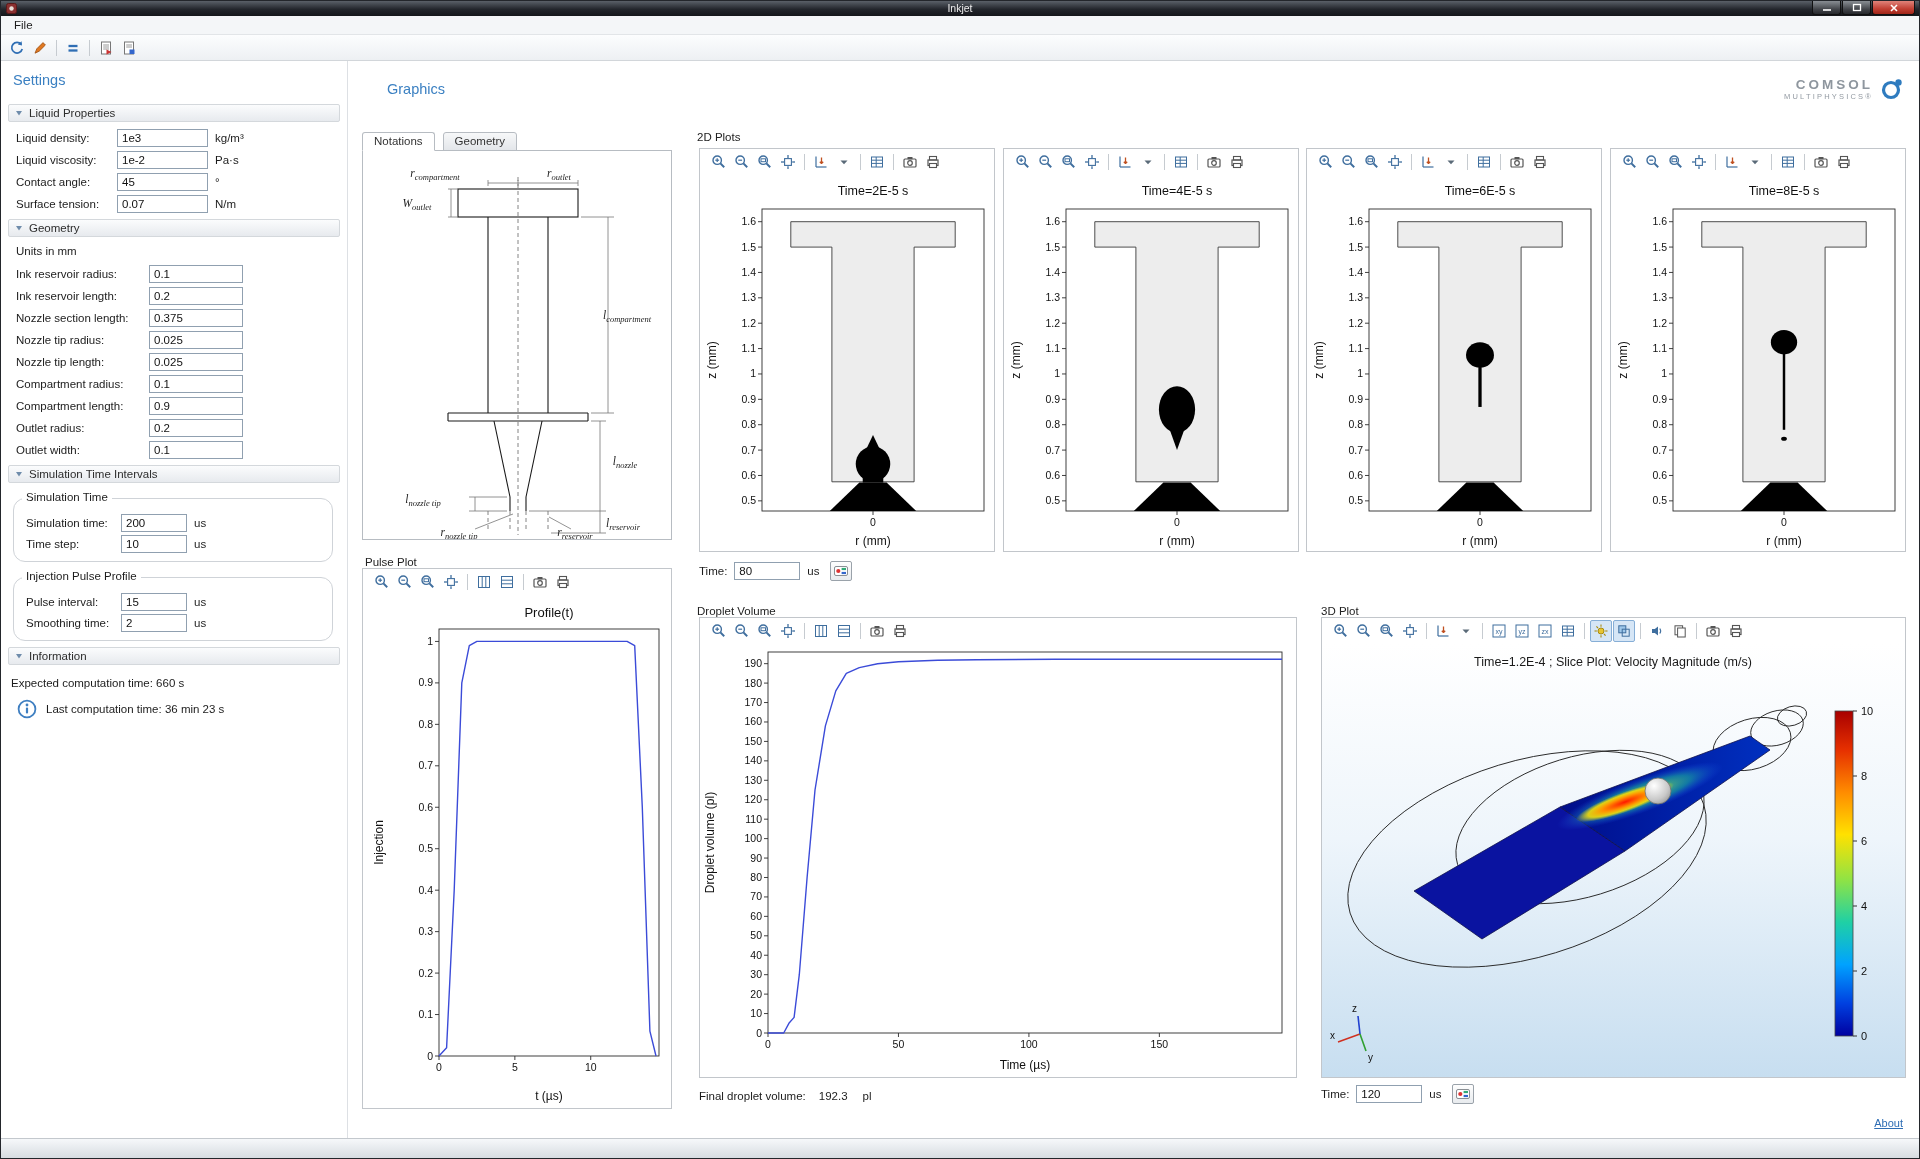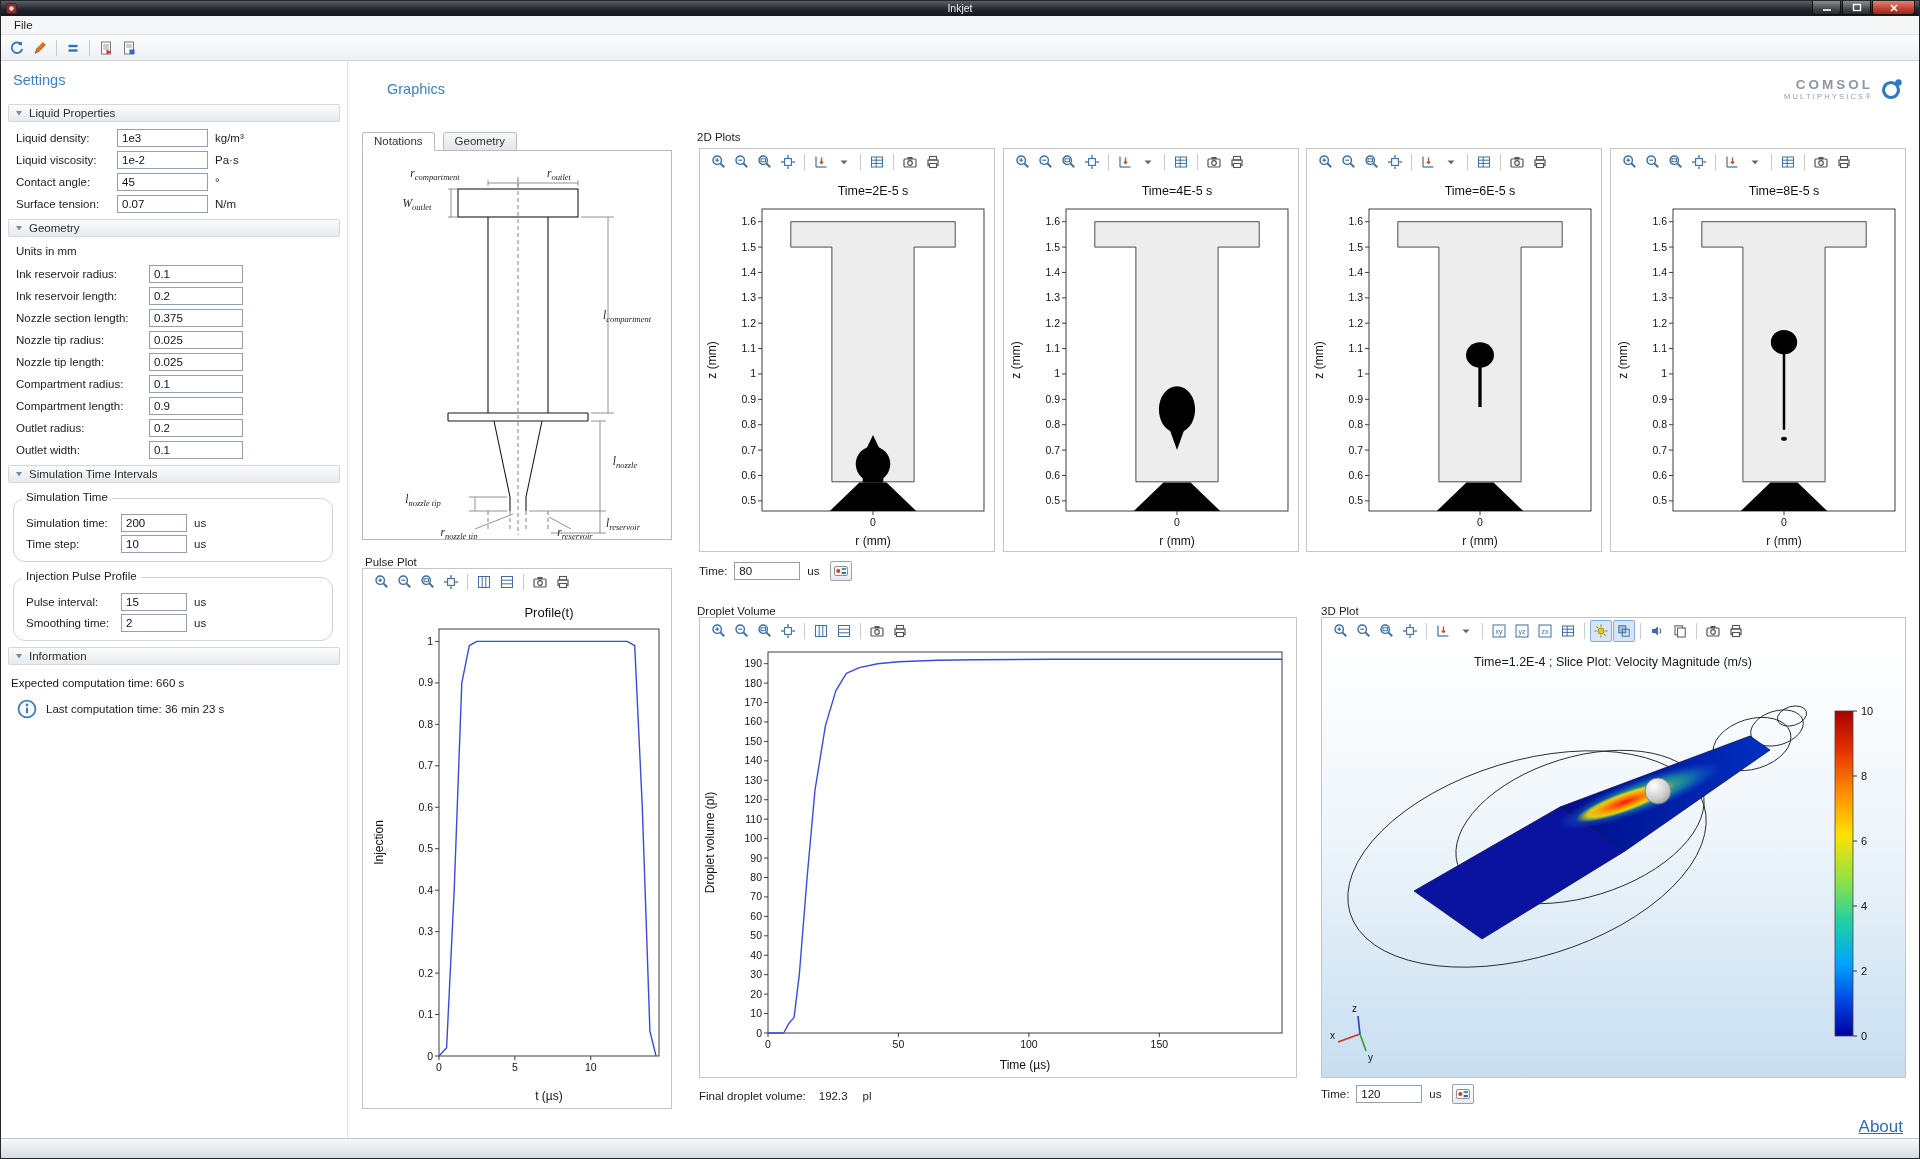--- a/index.html
+++ b/index.html
@@ -39,21 +39,21 @@
 .abs{position:absolute}
 .sec-label{font-size:11.5px;color:#222}
 .tabs{display:flex}
 .tab{height:19px;padding:2px 11px;border:1px solid #b7bcc2;background:linear-gradient(#f7f8f9,#e3e6ea);border-radius:3px 3px 0 0;margin-right:8px;color:#333}
 .tab.active{background:#fff;border-bottom:1px solid #fff;position:relative;z-index:2}
 .diagram-box{border:1px solid #b7bcc2;background:#fff}
 .plot-panel{position:absolute;border:1px solid #c2c6cb;background:#fff}
 .plot-toolbar{height:26px;display:flex;align-items:center;padding-left:8px;gap:1px}
 .time-row{display:flex;align-items:center;gap:7px}
 .movie-btn{width:22px;height:20px;border:1px solid #9aa2aa;background:linear-gradient(#fefefe,#e8ebee);border-radius:2px;display:flex;align-items:center;justify-content:center;padding:0;margin-left:4px}
-.about{color:#2e6db4;text-decoration:underline;font-size:17px}
+.about{color:#2e6db4;text-decoration:underline;font-size:11px}
 .statusbar{position:absolute;left:0;right:0;bottom:0;height:20px;background:linear-gradient(#f6f8fa,#d7dce1);border-top:1px solid #c3c8cd}
 svg text{font-family:"Liberation Sans",sans-serif}
 .logo{position:absolute;right:16px;top:16px;display:flex;align-items:center;gap:8px}
 .logo .l1{font-size:13.5px;color:#8e969e;letter-spacing:3px;font-weight:bold;text-align:right}
 .logo .l2{font-size:7.5px;color:#939aa2;letter-spacing:2.2px;text-align:right}
 .notation-label{font-style:italic;font-family:"Liberation Serif",serif}
 </style>
 </head>
 <body>
 

